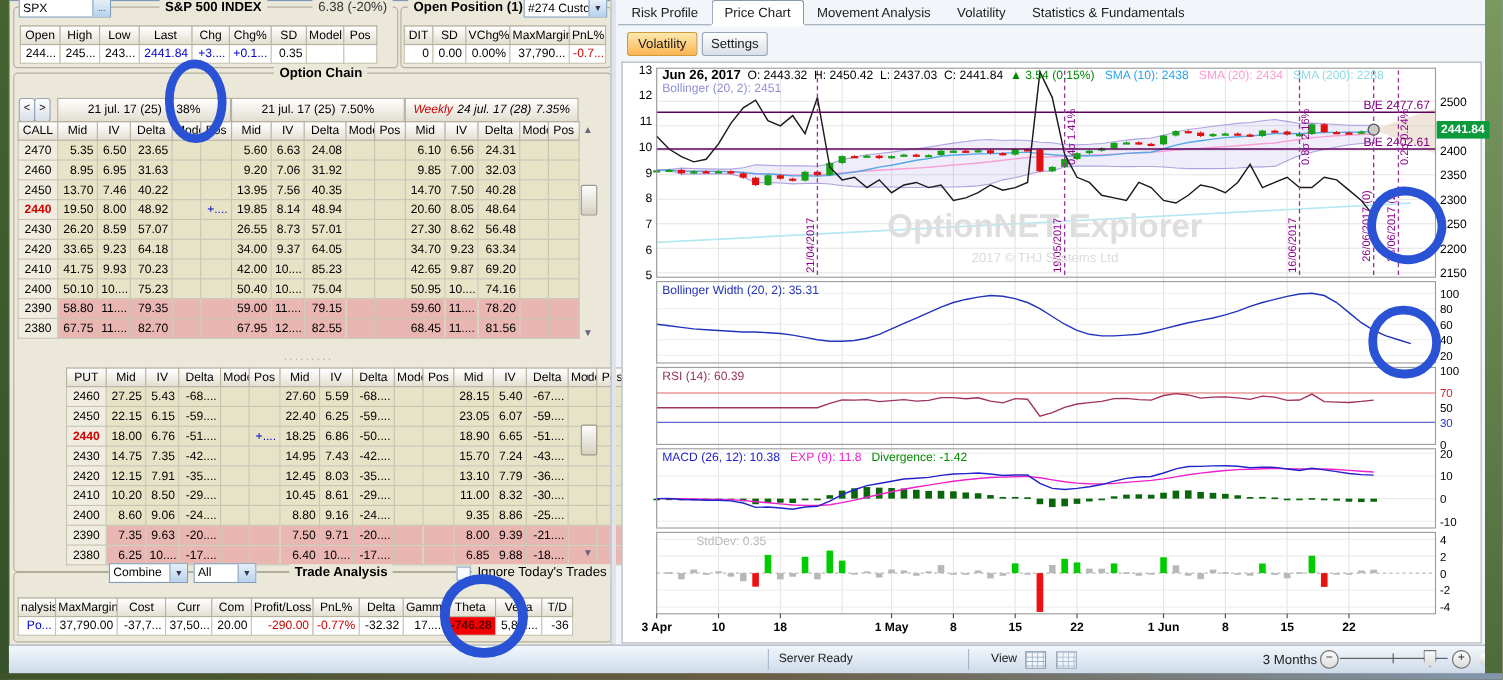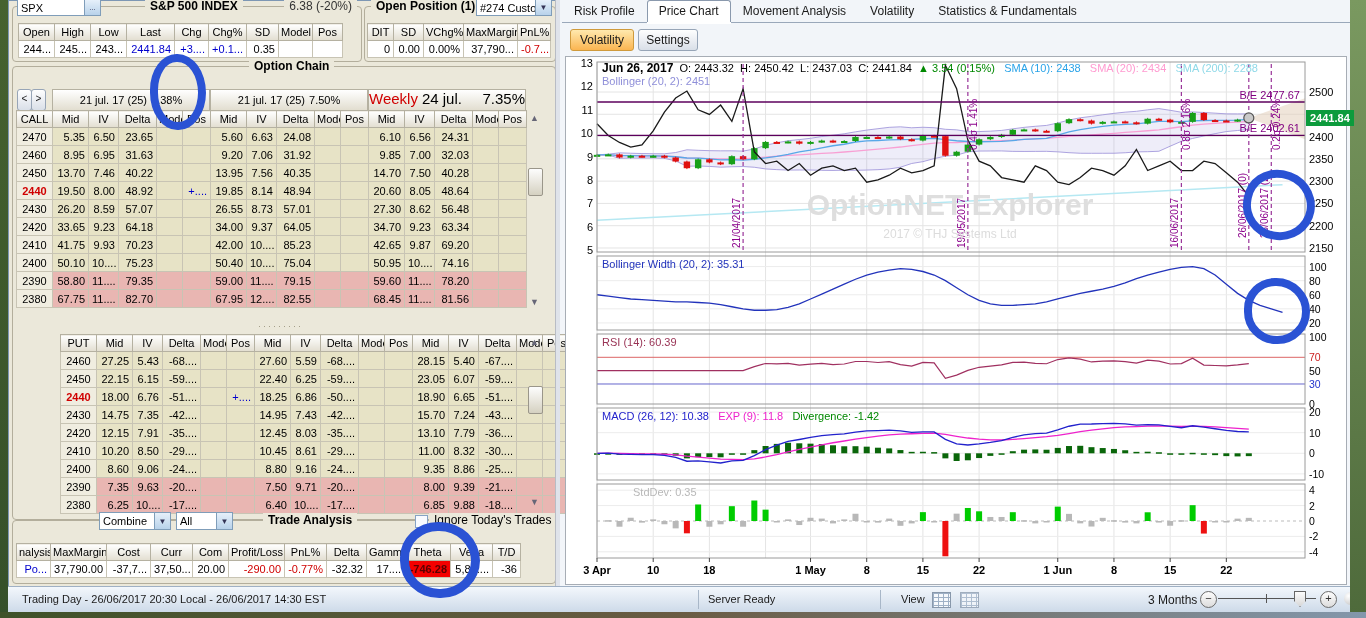--- a/index.html
+++ b/index.html
@@ -138,21 +138,21 @@
     <div class="btn" style="left: 17px; top: 89px; width: 13px; height: 20px; line-height: 18px; font-size: 10px;">&lt;</div>
     <div class="btn" style="left: 31px; top: 89px; width: 13px; height: 20px; line-height: 18px; font-size: 10px;">&gt;</div>
     <div style="position: absolute; left: 52px; top: 89px; width: 156px; height: 20px; background: linear-gradient(rgb(255, 255, 255), rgb(226, 222, 208)); border: 1px solid rgb(181, 177, 161); font-size: 11px; display: flex; align-items: center; justify-content: center; gap: 4px;">
       <span>21 jul. 17 (25)</span>
       <span>7.38%</span>
     </div>
     <div style="position: absolute; left: 210px; top: 89px; width: 156px; height: 20px; background: linear-gradient(rgb(255, 255, 255), rgb(226, 222, 208)); border: 1px solid rgb(181, 177, 161); font-size: 11px; display: flex; align-items: center; justify-content: center; gap: 4px;">
       <span>21 jul. 17 (25)</span>
       <span>7.50%</span>
     </div>
-    <div style="position: absolute; left: 368px; top: 89px; width: 156px; height: 20px; background: linear-gradient(rgb(255, 255, 255), rgb(226, 222, 208)); border: 1px solid rgb(181, 177, 161); font-size: 15px; display: flex; justify-content: center; gap: 4px;">
+    <div style="position: absolute; left: 368px; top: 89px; width: 156px; height: 20px; background: linear-gradient(rgb(255, 255, 255), rgb(226, 222, 208)); border: 1px solid rgb(181, 177, 161); font-size: 11px; display: flex; align-items: center; justify-content: center; gap: 4px; font-style: italic;">
       <span style="color: rgb(208, 0, 0);">Weekly</span>
       <span>24 jul. 17 (28)</span>
       <span>7.35%</span>
     </div>
     <div style="position: absolute; left: 16px; top: 110px;">
       <table class="t oc" style="width: 510px;">
         <colgroup>
           <col style="width: 36px;">
           <col style="width: 36px;">
           <col style="width: 30px;">
@@ -1045,21 +1045,20 @@
 <div class="hdr-line" style="left:602px;top:336px;color:#993355">RSI (14): 60.39</div>
 <div class="hdr-line" style="left:602px;top:410px">
   <span style="color:#2222cc">MACD (26, 12): 10.38</span>&nbsp;&nbsp;
   <span style="color:#ee22cc">EXP (9): 11.8</span>&nbsp;&nbsp;
   <span style="color:#008800">Divergence: -1.42</span>
 </div>
 <div class="hdr-line" style="left:633px;top:486px;color:#b8b8b8">StdDev: 0.35</div>
 <div class="badge" style="left:1306px;top:110px">2441.84</div>
 
 <div class="abs" id="statusbar">
-  <div class="sb-text" style="left:14px">Trading Day - 26/06/2017 20:30 Local - 26/06/2017 14:30 EST</div>
   <div class="sb-sep" style="left:690px"></div>
   <div class="sb-text" style="left:700px">Server Ready</div>
   <div class="sb-sep" style="left:872px"></div>
   <div class="sb-text" style="left:893px">View</div>
   <div class="gridicon" style="left:924px;top:5px"></div>
   <div class="gridicon" style="left:952px;top:5px;opacity:.75"></div>
   <div class="sb-text" style="left:1140px;font-size:12px">3 Months</div>
   <div class="circbtn" style="left:1192px;top:4px">−</div>
   <div class="abs" style="left:1210px;top:11px;width:98px;height:1px;background:#555"></div>
   <div class="abs" style="left:1258px;top:7px;width:1px;height:9px;background:#555"></div>

